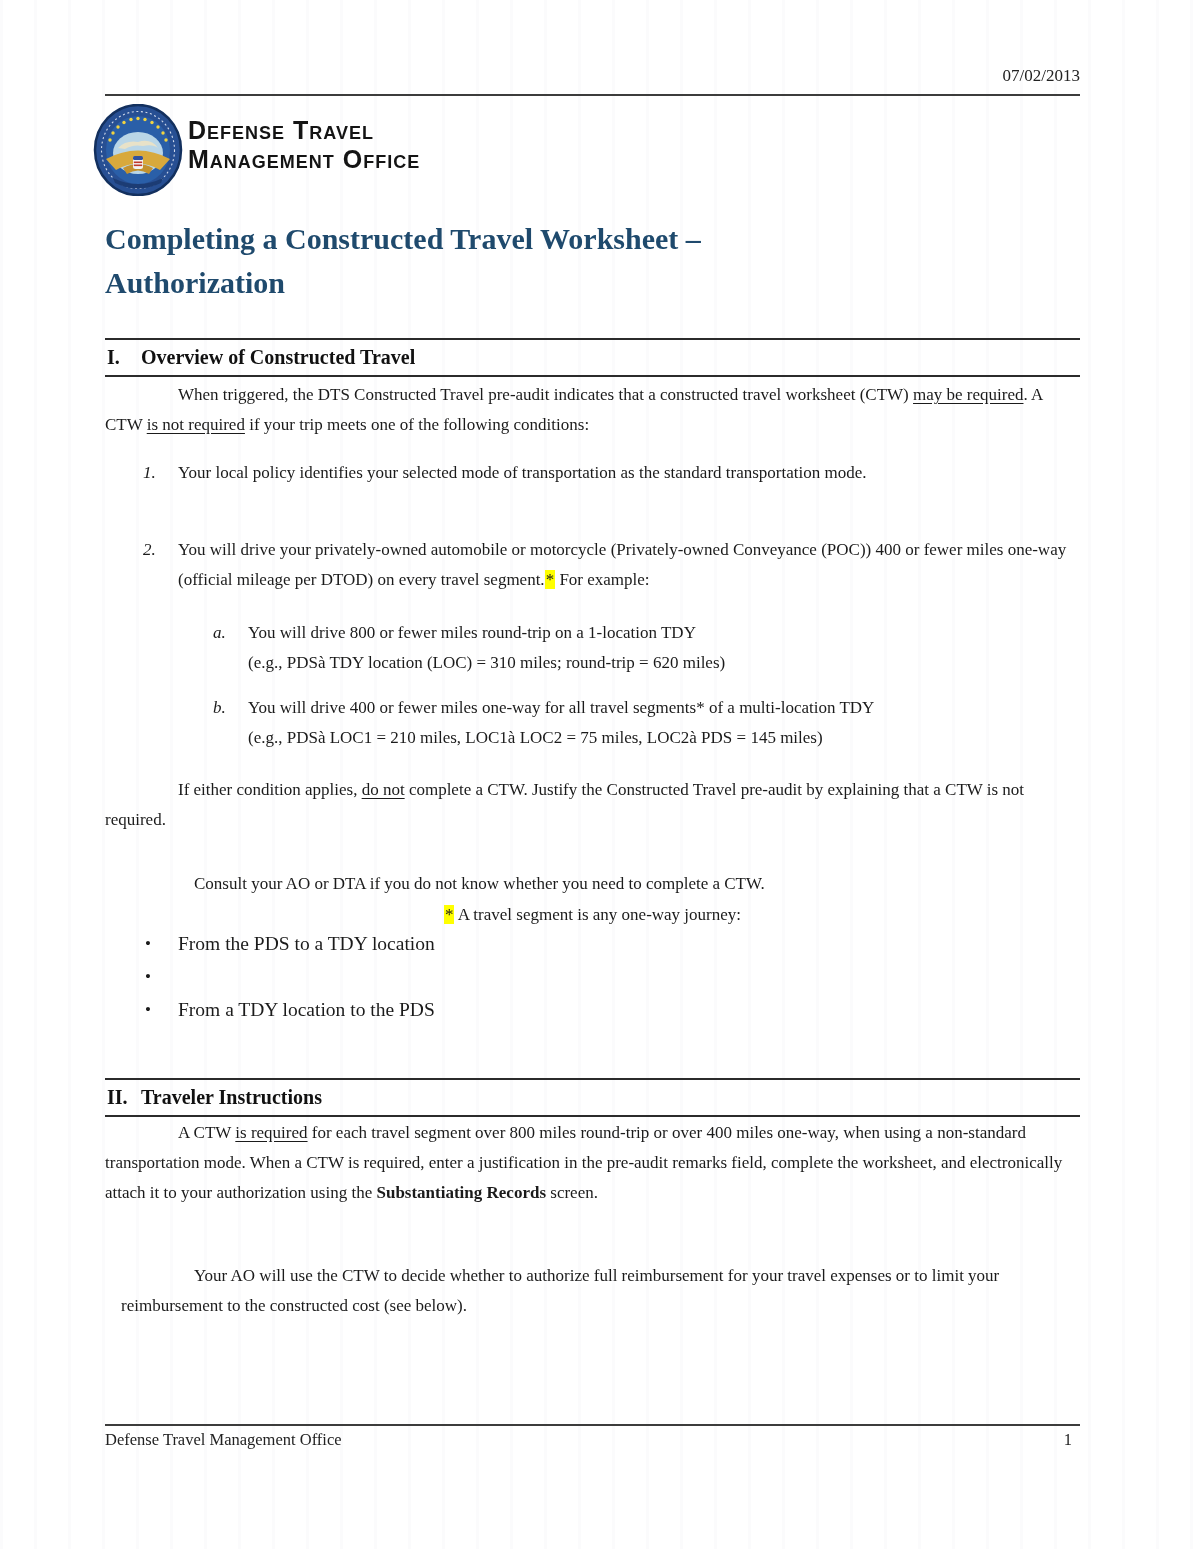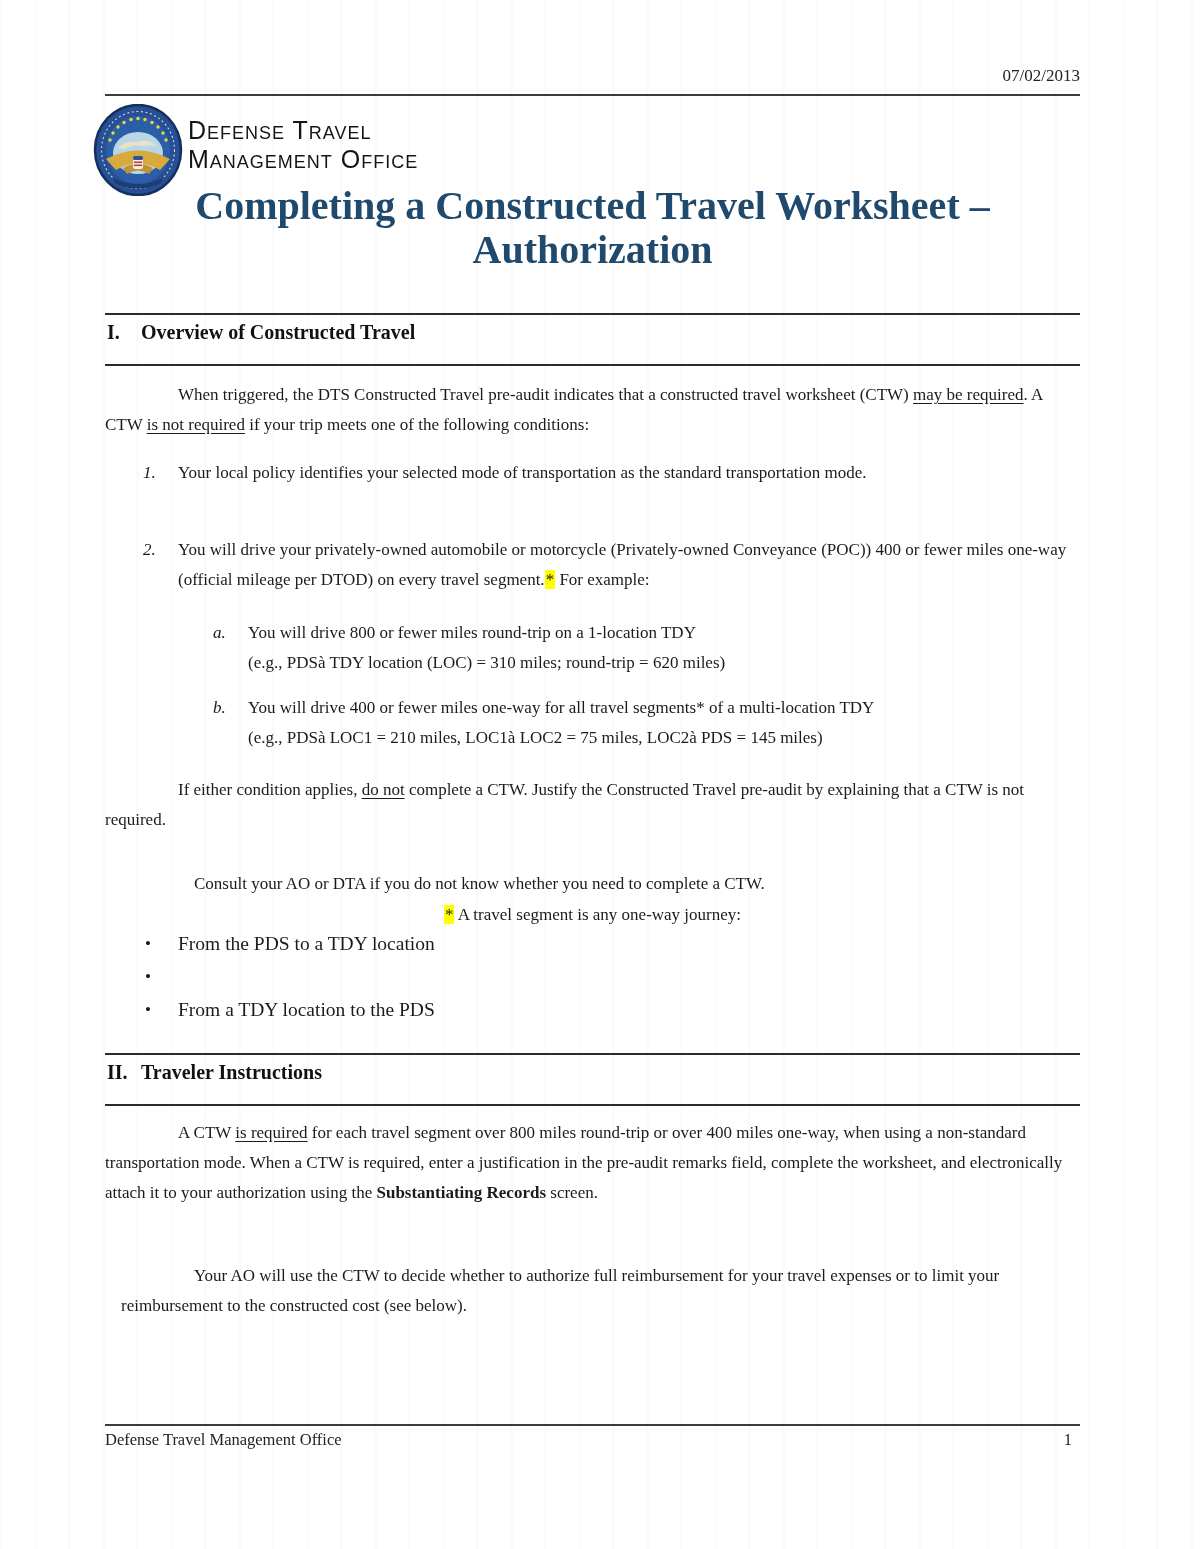--- a/index.html
+++ b/index.html
@@ -16,28 +16,28 @@
   .abs{position:absolute;left:0;right:0;}
 
   .date-row{top:66px;text-align:right;font-size:17px;color:#222;}
   .rule{border-top:2px solid #3c3c3c;height:0;}
   .rule-header{top:94px;}
   .rule-footer{top:1424px;border-top-width:2px;}
 
   .logo{top:104px;left:-12px;width:90px;height:92px;right:auto;}
   .brand{top:116px;left:83px;right:auto;
     font-family:"Liberation Sans","DejaVu Sans",sans-serif;
-    font-weight:normal;font-variant:small-caps;
+    font-weight:bold;font-variant:small-caps;
     font-size:25px;line-height:29px;letter-spacing:1px;color:#141414;}
 
-  .doc-title{top:184px;text-align:center;
-    font-size:40px;line-height:44px;font-weight:bold;color:#1f4a6d;}
+  .doc-title{top:217px;text-align:left;
+    font-size:30px;line-height:44px;font-weight:bold;color:#1f4a6d;}
 
   .section-bar{border-top:2px solid #2b2b2b;border-bottom:2px solid #2b2b2b;
-    padding:6px 0 20px 2px;font-size:20px;font-weight:bold;color:#111;}
+    padding:6px 0 6px 2px;font-size:20px;font-weight:bold;color:#111;margin-top:25px;}
   .section-bar .sec-num{display:inline-block;width:34px;}
   .bar-1{top:313px;}
   .bar-2{top:1053px;}
 
   .body-text{font-size:17px;line-height:30px;font-family:Liberation Serif, serif;}
   .indent{text-indent:73px;}
   .p-intro{top:380px;}
   .p-either{top:775px;}
   .p-consult{top:853px;}
   .p-segnote{top:900px;text-align:center;}

